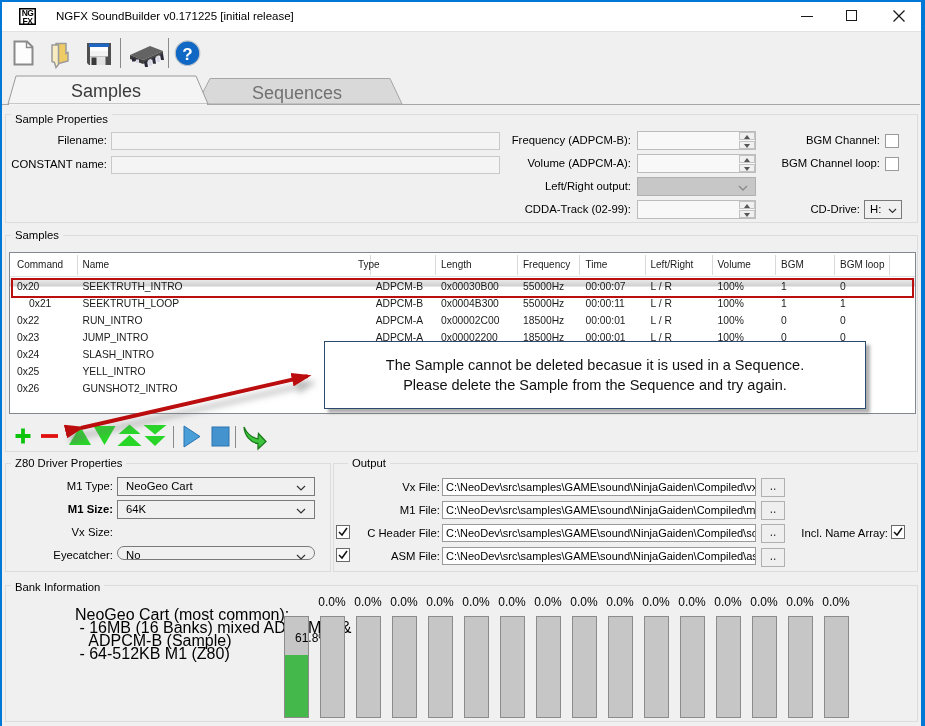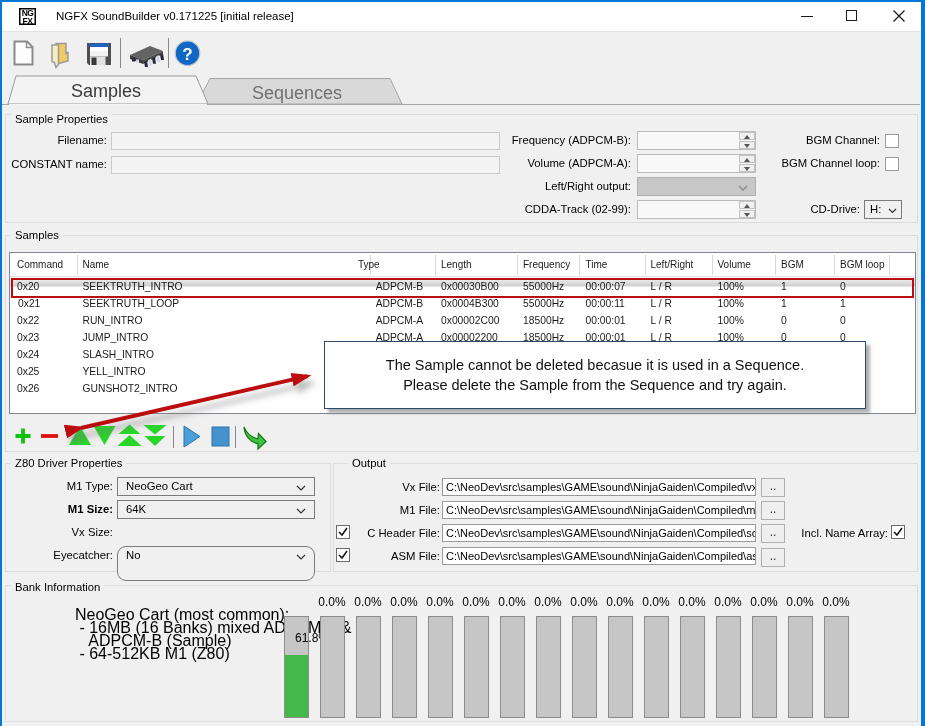--- a/index.html
+++ b/index.html
@@ -178,21 +178,21 @@
   <div class="cell" style="left:7px;top:0;">0x20</div>
       <div class="cell" style="left:72.5px;top:0;">SEEKTRUTH_INTRO</div>
       <div class="cell" style="left:365.7px;top:0;">ADPCM-B</div>
       <div class="cell" style="left:431px;top:0;">0x00030B00</div>
       <div class="cell" style="left:513px;top:0;">55000Hz</div>
       <div class="cell" style="left:575.5px;top:0;">00:00:07</div>
       <div class="cell" style="left:640.5px;top:0;">L / R</div>
       <div class="cell" style="left:707.5px;top:0;">100%</div>
       <div class="cell" style="left:771px;top:0;">1</div>
       <div class="cell" style="left:830px;top:0;">0</div>
-  <div class="cell" style="left:8px;top:17px;">0x21</div>
+  <div class="cell" style="left:19px;top:17px;">0x21</div>
       <div class="cell" style="left:72.5px;top:17px;">SEEKTRUTH_LOOP</div>
       <div class="cell" style="left:365.7px;top:17px;">ADPCM-B</div>
       <div class="cell" style="left:431px;top:17px;">0x0004B300</div>
       <div class="cell" style="left:513px;top:17px;">55000Hz</div>
       <div class="cell" style="left:575.5px;top:17px;">00:00:11</div>
       <div class="cell" style="left:640.5px;top:17px;">L / R</div>
       <div class="cell" style="left:707.5px;top:17px;">100%</div>
       <div class="cell" style="left:771px;top:17px;">1</div>
       <div class="cell" style="left:830px;top:17px;">1</div>
   <div class="cell" style="left:7px;top:34px;">0x22</div>
@@ -246,21 +246,21 @@
 <div class="rlbl" style="left:0px;top:480px;width:113px;">M1 Type:</div>
 <div class="rlbl" style="left:0px;top:503px;width:113px;font-weight:bold;">M1 Size:</div>
 <div class="rlbl" style="left:0px;top:526px;width:113px;">Vx Size:</div>
 <div class="rlbl" style="left:0px;top:549px;width:113px;">Eyecatcher:</div>
 <div class="combo zcombo" style="left: 117px; top: 477px; width: 198px; height: 19px; line-height: 17px; padding-left: 8px;">NeoGeo Cart<svg width="10" height="6" style="position:absolute;right:8px;top:7px;">
         <path d="M1 1 L5 5 L9 1" fill="none" stroke="#333" stroke-width="1.2"></path>
       </svg></div>
 <div class="combo zcombo" style="left: 117px; top: 500px; width: 198px; height: 19px; line-height: 17px; padding-left: 8px;">64K<svg width="10" height="6" style="position:absolute;right:8px;top:7px;">
         <path d="M1 1 L5 5 L9 1" fill="none" stroke="#333" stroke-width="1.2"></path>
       </svg></div>
-<div class="combo zcombo" style="left: 117px; top: 546px; width: 198px; height: 35px; line-height: 17px; padding-left: 8px; border-radius: 9px;">No<svg width="10" height="6" style="position:absolute;right:8px;top:7px;">
+<div class="combo zcombo" style="left: 117px; top: 546px; width: 198px; height: 14px; line-height: 17px; padding-left: 8px; border-radius: 9px;">No<svg width="10" height="6" style="position:absolute;right:8px;top:7px;">
         <path d="M1 1 L5 5 L9 1" fill="none" stroke="#333" stroke-width="1.2"></path>
       </svg></div>
 
 <div class="grp" style="left:333px;top:463px;width:585px;height:109px;"></div>
 <div class="grplbl" style="left:348px;top:457px;">Output</div>
 <div class="rlbl" style="left:240px;top:481px;width:200px;">Vx File:</div>
 <div class="rlbl" style="left:240px;top:504px;width:200px;">M1 File:</div>
 <div class="rlbl" style="left:240px;top:527px;width:200px;">C Header File:</div>
 <div class="rlbl" style="left:240px;top:550px;width:200px;">ASM File:</div>
 <div class="cb chk" style="left:336px;top:525px;">

